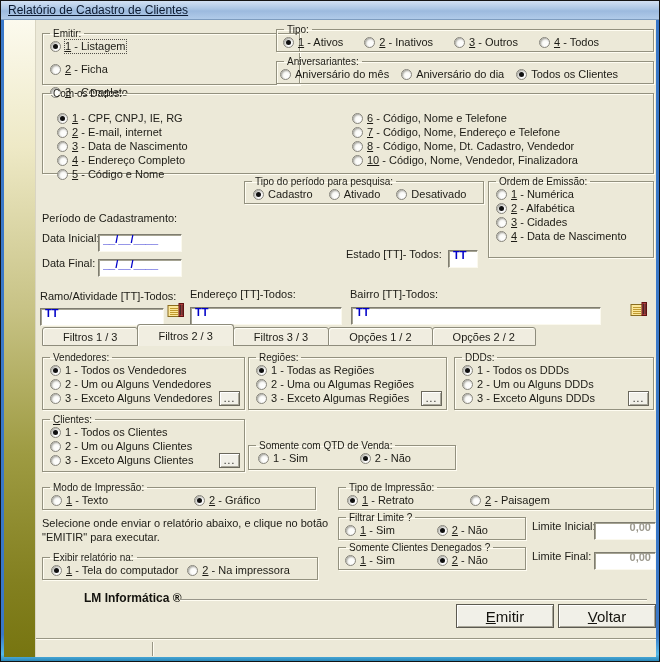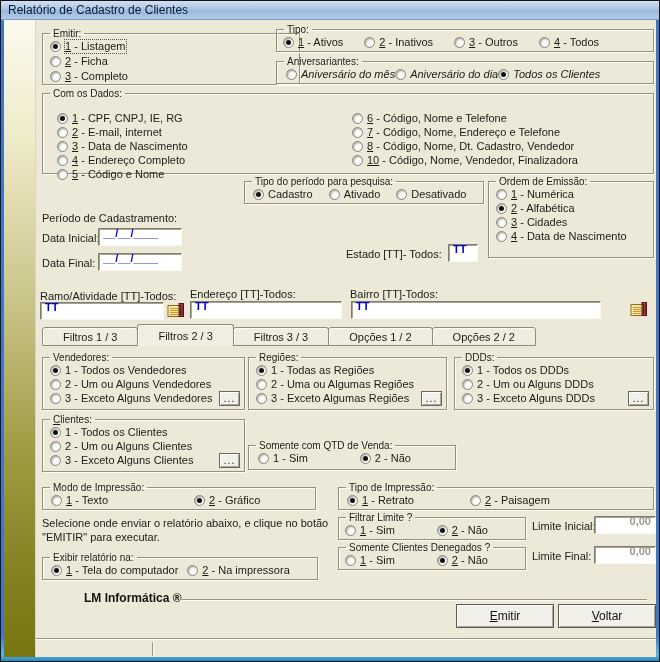--- a/index.html
+++ b/index.html
@@ -4,70 +4,70 @@
 <style>
   * { margin:0; padding:0; box-sizing:border-box; }
   html,body { width:660px; height:662px; }
   body { font-family:"Liberation Sans",sans-serif; background:#fff; }
 
   .window { position:relative; width:660px; height:662px; border:1px solid #141414;
             background:linear-gradient(180deg,#3a78c8 0%,#3a78c8 96%,#55b8e8 99%,#2c88b8 100%); }
   .titlebar { position:absolute; left:0; top:0; right:0; height:19px;
               background:linear-gradient(180deg,#d2e1f3 0%,#aac5e4 45%,#9cbade 55%,#b1cbe9 100%);
               display:flex; align-items:center; padding-left:7px;
-              font-size:12px; color:#0c1a30; border-bottom:1px solid #7e9cbe; }
+              font-size:12px; color:#0c1a30; border-bottom:1px solid #7e9cbe;text-decoration:underline; }
   .content { position:absolute; left:3px; top:19px; right:3px; bottom:4px; background:#ECE9D8; overflow:hidden; }
 
   .strip { position:absolute; left:0; top:0; bottom:0; width:32px; border-right:1px solid #d9d5c2;
            background:linear-gradient(180deg,#fcfaee 0%,#eee9c6 20%,#c8c386 45%,#9e9b42 68%,#838020 88%,#777510 100%); }
 
   fieldset.grp { position:absolute; border:1px solid #93917f; background:transparent;
                  box-shadow:1px 1px 0 #fffdf2, inset 1px 1px 0 #fffdf2; }
   .grp legend { display:block; font-size:10px; line-height:11px; margin-left:7px; padding:0 3px; color:#1c1b15; }
   .ul-first::first-letter { text-decoration:underline; }
 
   .radios { display:flex; font-size:11px; color:#1c1b15; }
   .radios.col { flex-direction:column; row-gap:1px; padding-left:7px; margin-top:1px; }
   .radios.row { flex-direction:row; align-items:center; margin-top:1px; }
   .radio { display:inline-flex; align-items:center; gap:4px; line-height:13px; white-space:nowrap; }
   .rb { flex:none; width:11px; height:11px; border-radius:50%; background:#fdfdfb; border:1px solid #86847a;
         box-shadow:inset 1px 1px 2px rgba(88,86,72,.55), inset -1px -1px 1px #fff; position:relative; }
   .rb.sel::after { content:""; position:absolute; left:2px; top:2px; width:5px; height:5px; background:#101010; border-radius:50%; }
   .radio.focus .rt { outline:1px dotted #52504a; }
 
-  .g-emitir .radios.col { row-gap:2px; }
+  .g-emitir .radios.col { row-gap:10px; }
   .g-tipo .radios.row { column-gap:21px; padding-left:6px; }
-  .g-aniv .radios.row { padding-left:9px;font-style:italic; }
+  .g-aniv .radios.row { column-gap:12px; padding-left:3px; }
   .g-per .radios.row { column-gap:16px; padding-left:8px; }
   .g-qtd .radios.row { column-gap:52px; padding-left:9px; }
   .g-modo .radios.row { column-gap:86px; padding-left:8px; }
   .g-timp .radios.row { column-gap:56px; padding-left:8px; }
   .g-fil .radios.row { column-gap:42px; padding-left:6px; }
   .g-exi .radios.row { column-gap:9px; padding-left:8px; }
   .cdcol { position:absolute; top:12px; }
 
   .lbl { position:absolute; font-size:11px; color:#1c1b15; white-space:nowrap; }
 
   .tb { position:absolute; background:#fff; border:1px solid;
         border-color:#7f7d70 #fbf9ee #fbf9ee #7f7d70;
         box-shadow:inset 1px 1px 0 #a5a392;
-        font:700 11px "Liberation Sans",sans-serif; color:#0000c8; padding:0 2px 8px 4px; outline:none; }
+        font:700 11px "Liberation Sans",sans-serif; color:#0000c8; padding:0 2px 8px 4px; outline:none;margin-top:6px; }
   .tb.right { text-align:right; color:#9b988c; padding-right:4px; }
 
   .tabs { position:absolute; left:38px; top:304px; height:22px; display:flex; align-items:flex-end; }
   .tab { height:19px; min-width:87px; padding:0 20px; margin-left:-1px;
          background:#f0ede0; border:1px solid #8e8c7c; border-radius:3px 3px 0 0;
          box-shadow:inset 1px 1px 0 #fffef6; display:flex; align-items:center; justify-content:center;
          font-size:11px; color:#1c1b15; }
   .tab:first-child { margin-left:0; }
   .tab.active { height:22px; border-bottom:none; background:#f1eee1; position:relative; z-index:2; }
 
   .btn { position:absolute; background:#f1f0e8; border:1px solid #5c5a50;
          box-shadow:inset 1px 1px 0 #ffffff, inset -1px -1px 0 #a9a79a;
-         font-size:12px; color:#14130e; display:flex; align-items:center; justify-content:center; cursor:default; }
+         font-size:15px; color:#14130e; display:flex; align-items:center; justify-content:center; cursor:default; }
   .btn .lab { display:block; }
   .btn .lab::first-letter { text-decoration:underline; }
   .mini-btn { position:absolute; right:4px; bottom:3px; width:21px; height:15px;
               background:#f1f0e8; border:1px solid #6a685c;
               box-shadow:inset 1px 1px 0 #fff, inset -1px -1px 0 #a9a79a;
               font-size:10px; letter-spacing:1px; line-height:9px; color:#14130e;
               display:flex; align-items:center; justify-content:center; }
 
   .icon-btn { position:absolute; width:18px; height:17px; background:transparent; border:none; padding:0; }
 

